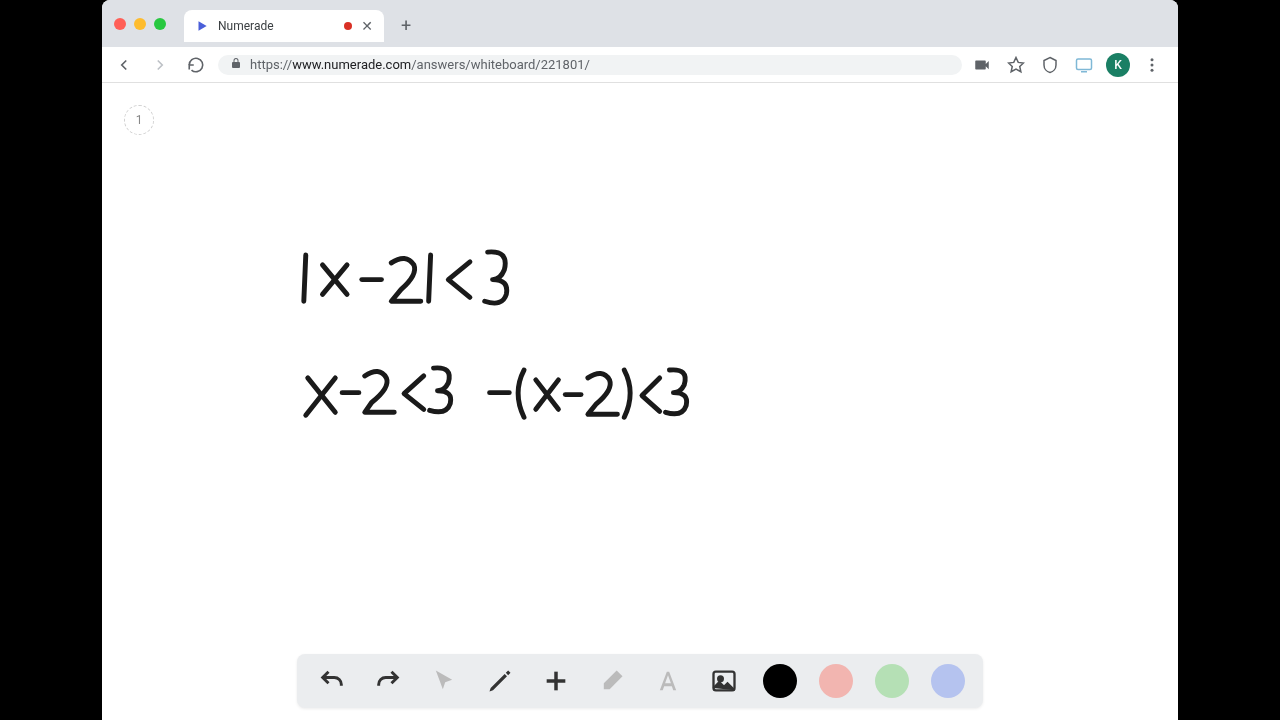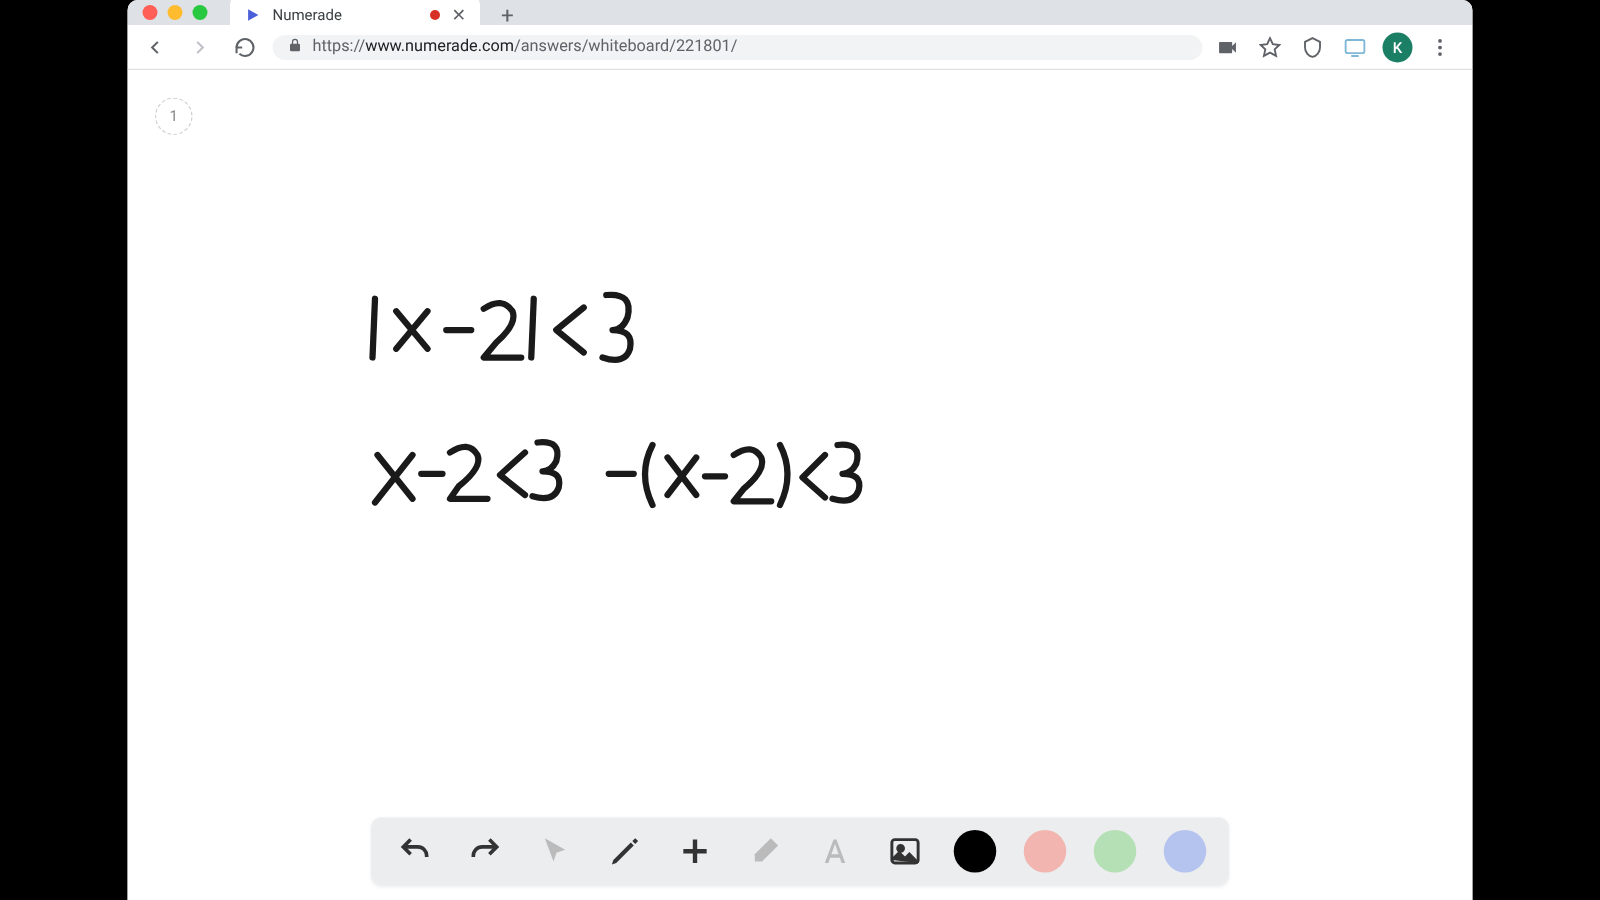--- a/index.html
+++ b/index.html
@@ -17,21 +17,21 @@
     top: 0;
     width: 1076px;
     height: 720px;
     background: #fff;
     border-radius: 8px 8px 0 0;
     overflow: hidden;
     display: flex;
     flex-direction: column;
   }
   .titlebar {
-    height: 20px;
+    height: 47px;
     background: #dee1e6;
     display: flex;
     align-items: center;
     padding-left: 12px;
   }
   .traffic-lights {
     display: flex;
     gap: 8px;
     margin-right: 18px;
   }

